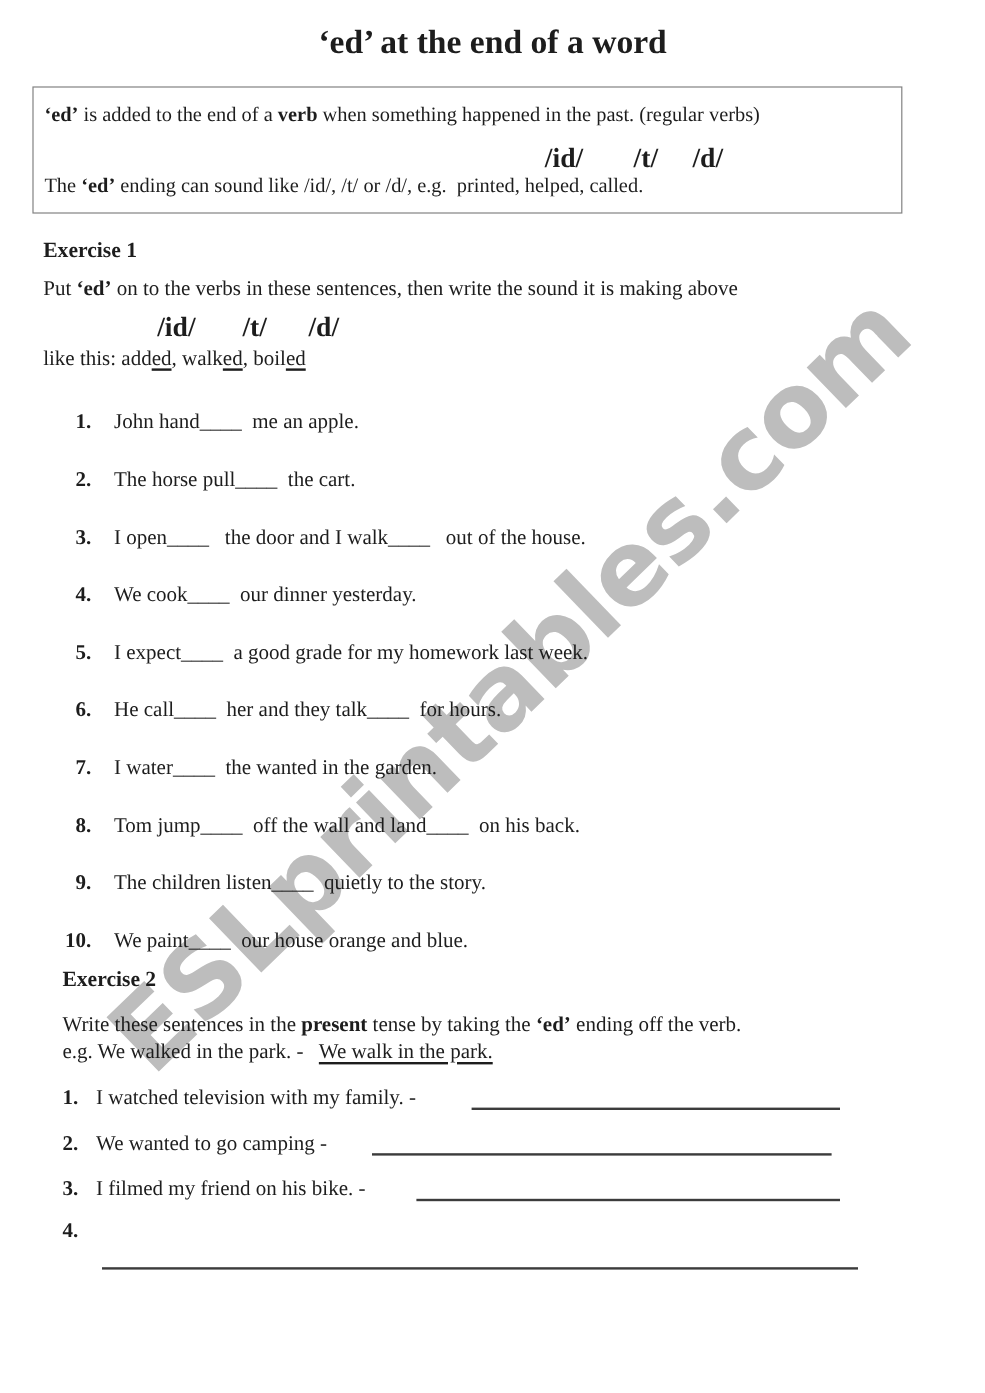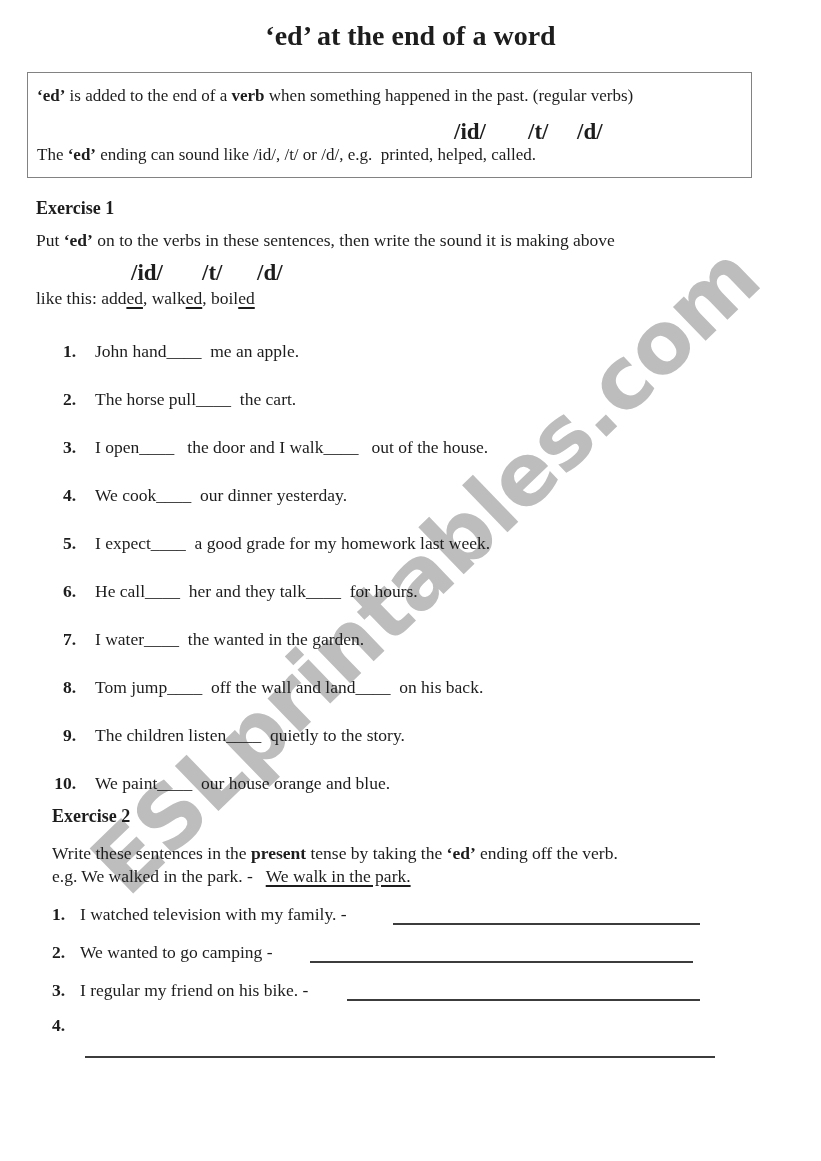--- a/index.html
+++ b/index.html
@@ -121,21 +121,21 @@
     <span class="txt">I watched television with my family. -</span>
   </div>
         <div class="wline" style="top: 923px; left: 393px; width: 307px;"></div>
         <div class="row ex2" style="top: 942px;">
     <span class="num">2.</span>
     <span class="txt">We wanted to go camping -</span>
   </div>
         <div class="wline" style="top: 961px; left: 310px; width: 383px;"></div>
         <div class="row ex2" style="top: 980px;">
     <span class="num">3.</span>
-    <span class="txt">I regular my friend on his bike. -</span>
+    <span class="txt">I filmed my friend on his bike. -</span>
   </div>
         <div class="wline" style="top: 999px; left: 347px; width: 353px;"></div>
         <div class="row ex2" style="top: 1015px;">
     <span class="num">4.</span>
   </div>
         <div class="wline" style="top: 1056px; left: 85px; width: 630px;"></div>
       </div>
 
   </div>
 </div>

